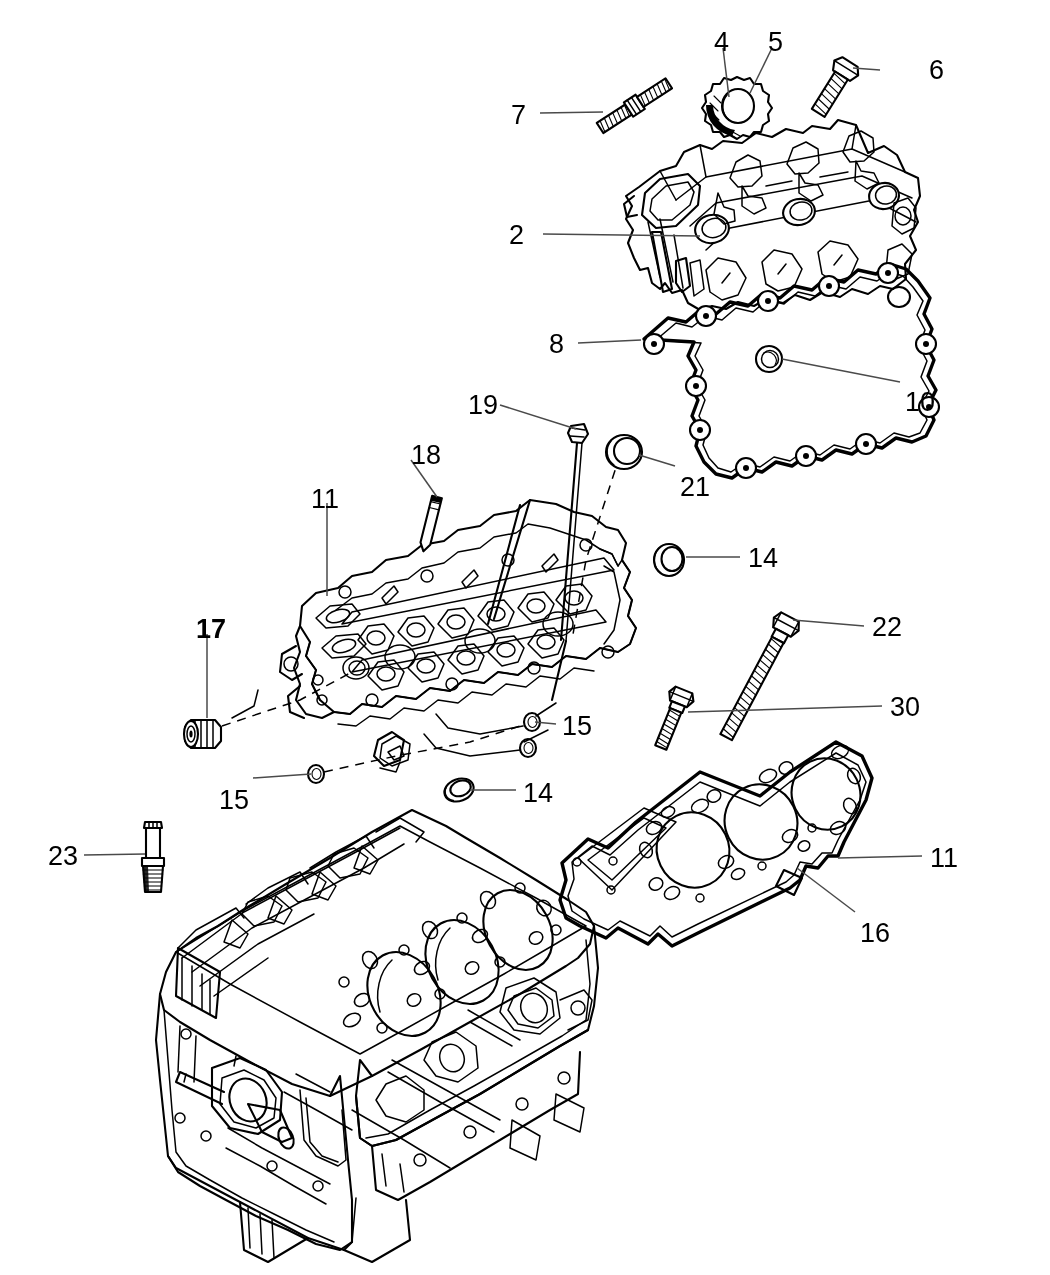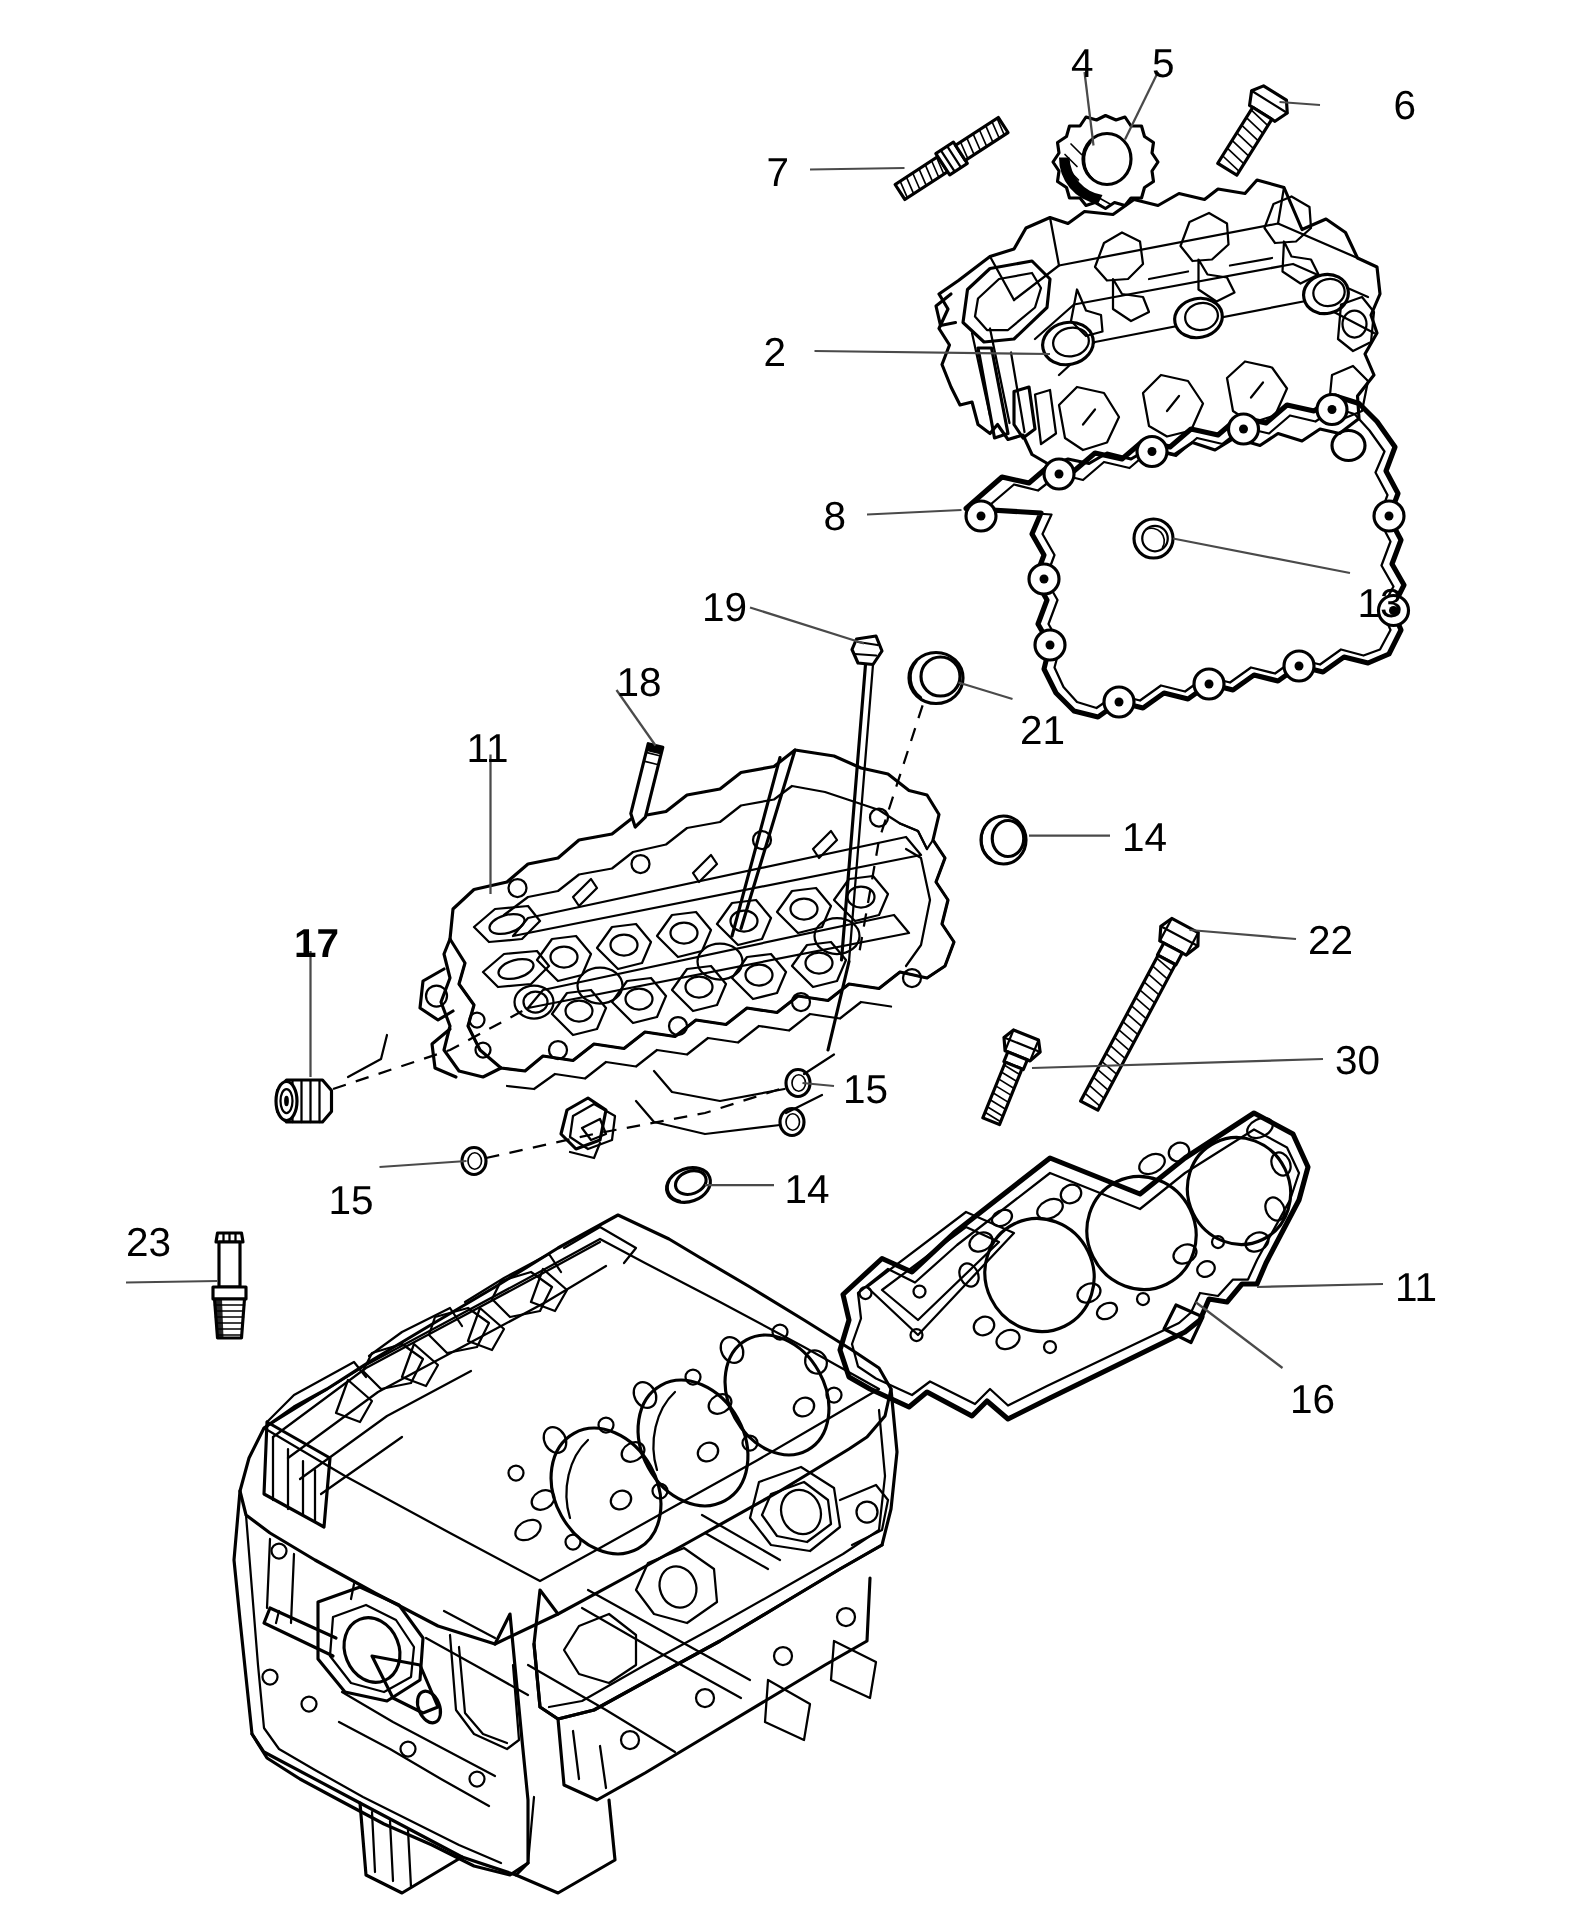--- a/index.html
+++ b/index.html
@@ -663,30 +663,30 @@
 
   </svg>
 
   <div id="callout-layer">
       <div class="callout" style="left: 509px; top: 222px;">2</div>
       <div class="callout" style="left: 714px; top: 29px;">4</div>
       <div class="callout" style="left: 768px; top: 29px;">5</div>
       <div class="callout" style="left: 929px; top: 57px;">6</div>
       <div class="callout" style="left: 511px; top: 102px;">7</div>
       <div class="callout" style="left: 549px; top: 331px;">8</div>
-      <div class="callout" style="left: 905px; top: 389px;">13</div>
+      <div class="callout" style="left: 905px; top: 389px;">10</div>
       <div class="callout" style="left: 311px; top: 486px;">11</div>
       <div class="callout" style="left: 930px; top: 845px;">11</div>
       <div class="callout" style="left: 860px; top: 920px;">16</div>
       <div class="callout" style="left: 748px; top: 545px;">14</div>
       <div class="callout" style="left: 523px; top: 780px;">14</div>
       <div class="callout" style="left: 562px; top: 713px;">15</div>
       <div class="callout" style="left: 219px; top: 787px;">15</div>
       <div class="callout" style="left: 196px; top: 616px; font-weight: bold;">17</div>
       <div class="callout" style="left: 387px; top: 442px; margin-left: 24px;">18</div>
       <div class="callout" style="left: 468px; top: 392px;">19</div>
       <div class="callout" style="left: 890px; top: 694px;">30</div>
       <div class="callout" style="left: 680px; top: 474px;">21</div>
       <div class="callout" style="left: 872px; top: 614px; text-align: center;">22</div>
-      <div class="callout" style="left: 48px; top: 815px; margin-left: 36px;">23</div>
+      <div class="callout" style="left: 48px; top: 843px;">23</div>
     </div>
 
 </div>
 
 </body></html>

